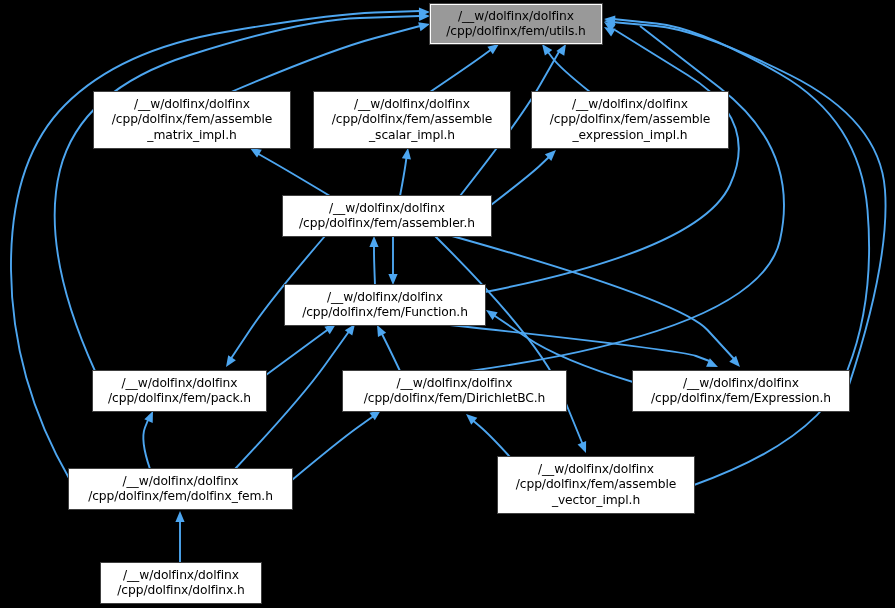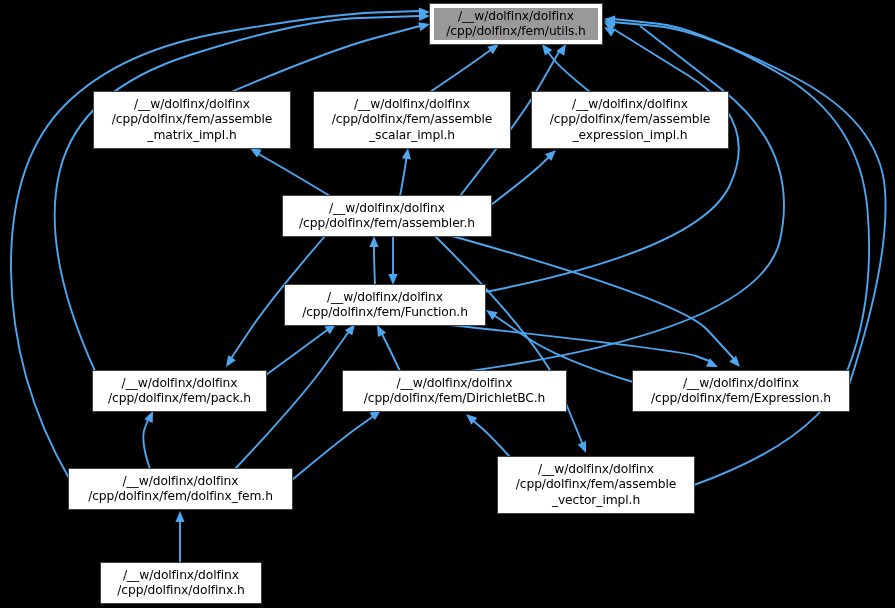--- a/index.html
+++ b/index.html
@@ -1,19 +1,19 @@
 <!DOCTYPE html>
 <html><head>
 <meta charset="utf-8">
 <style>
   html,body{margin:0;padding:0;background:#000;}
   #canvas{position:relative;width:895px;height:608px;background:#000;overflow:hidden;
           font-family:"DejaVu Sans","Liberation Sans",sans-serif;}
   #edges{position:absolute;left:0;top:0;width:895px;height:608px;}
-  .node{position:absolute;box-sizing:border-box;background:#fff;border:4px solid #ffffff;
+  .node{position:absolute;box-sizing:border-box;background:#fff;border:1px solid #ffffff;
         outline:1px solid #404040;display:flex;align-items:center;justify-content:center;
         text-align:center;color:#000;font-size:12.3px;line-height:15.4px;
         letter-spacing:-.1px;white-space:pre;z-index:5;}
   .node.root{background:#999999;}
   .node span{display:block;}
 </style>
 </head>
 <body>
 
 <div id="canvas">

